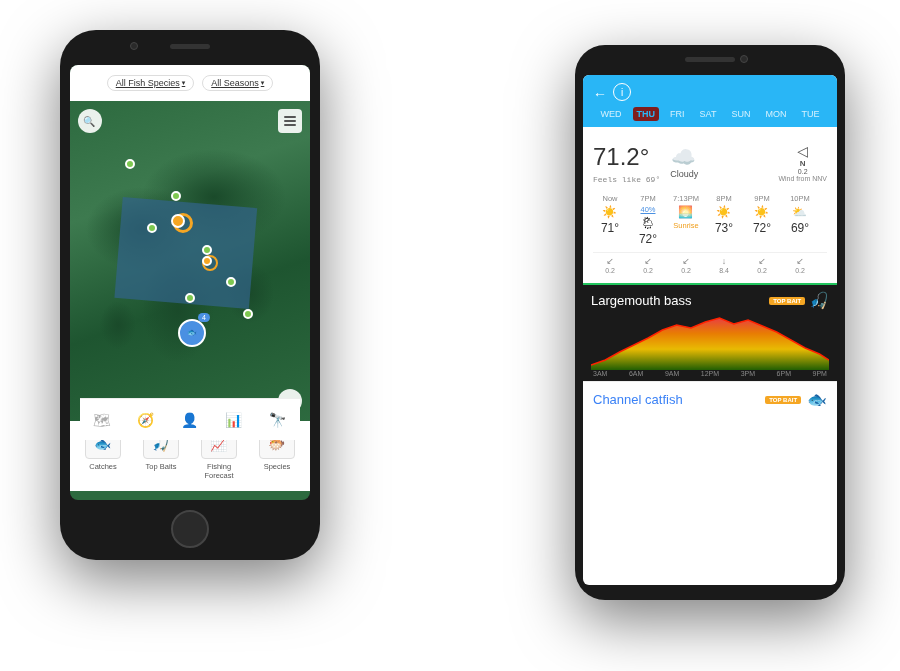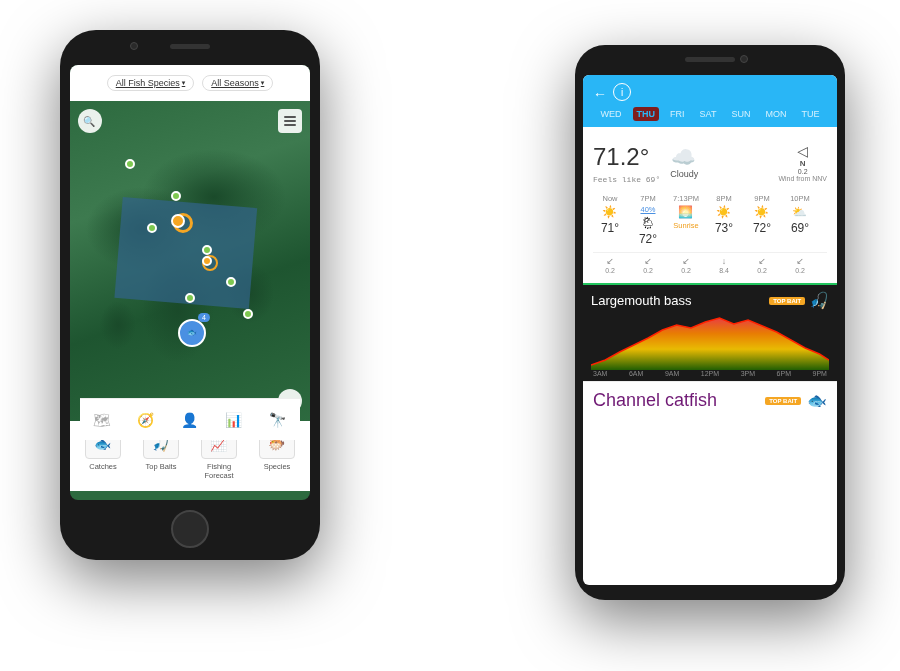--- a/index.html
+++ b/index.html
@@ -494,22 +494,22 @@
     
     .catfish-section {
       background: white;
       padding: 8px 10px;
       display: flex;
       align-items: center;
       justify-content: space-between;
       border-top: 1px solid #eee;
     }
     .catfish-name {
-      font-size: 18px;
-      color: #701a75;
+      font-size: 13px;
+      color: #3b82f6;
       font-weight: 500;
     }
     .catfish-right {
       display: flex;
       align-items: center;
       gap: 6px;
     }
   </style>
 </head>
 <body>

